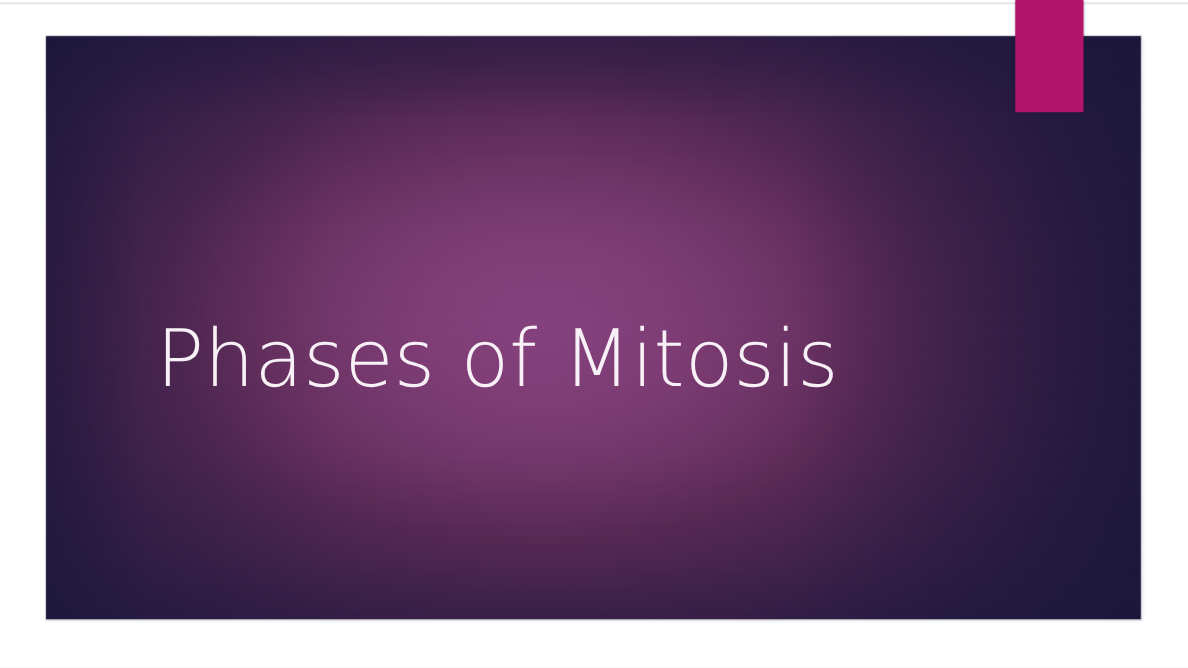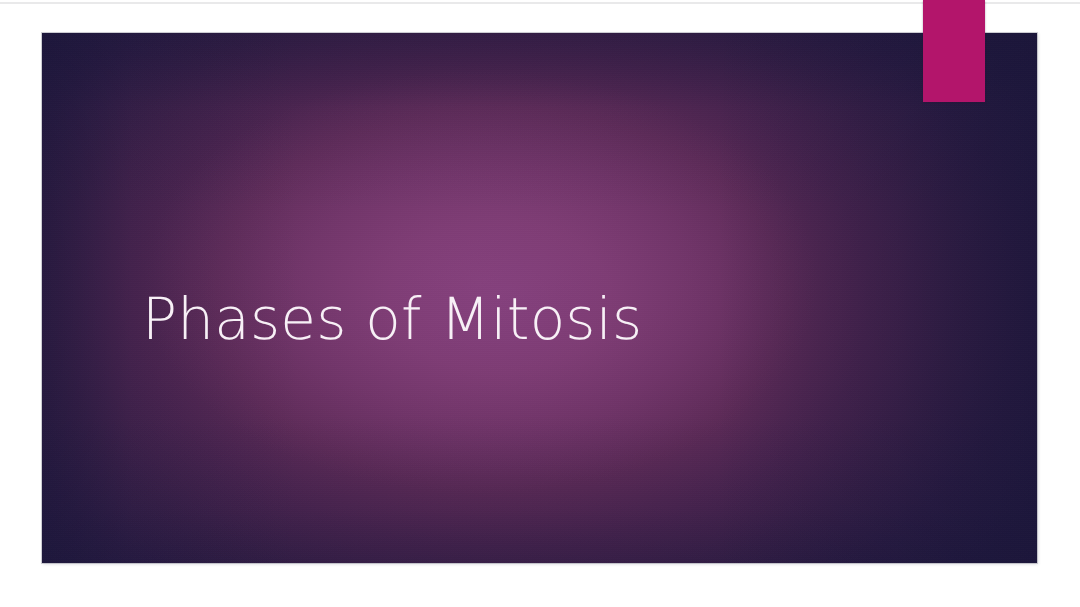--- a/index.html
+++ b/index.html
@@ -116,21 +116,21 @@
 
   
   #slide-title {
     position: absolute;
     left: 100px;          
     top: 255px;
     width: 760px;
     margin: 0;
     color: #f7f0f6;
     font-family: "DejaVu Sans", sans-serif;
-    font-size: 58px;
+    font-size: 72px;
     font-weight: 300;
     letter-spacing: 0.2px;
     line-height: 1.08;
     white-space: nowrap;
     text-rendering: geometricPrecision;
     -webkit-font-smoothing: antialiased;
   }
 
   
   #accent-bar {

